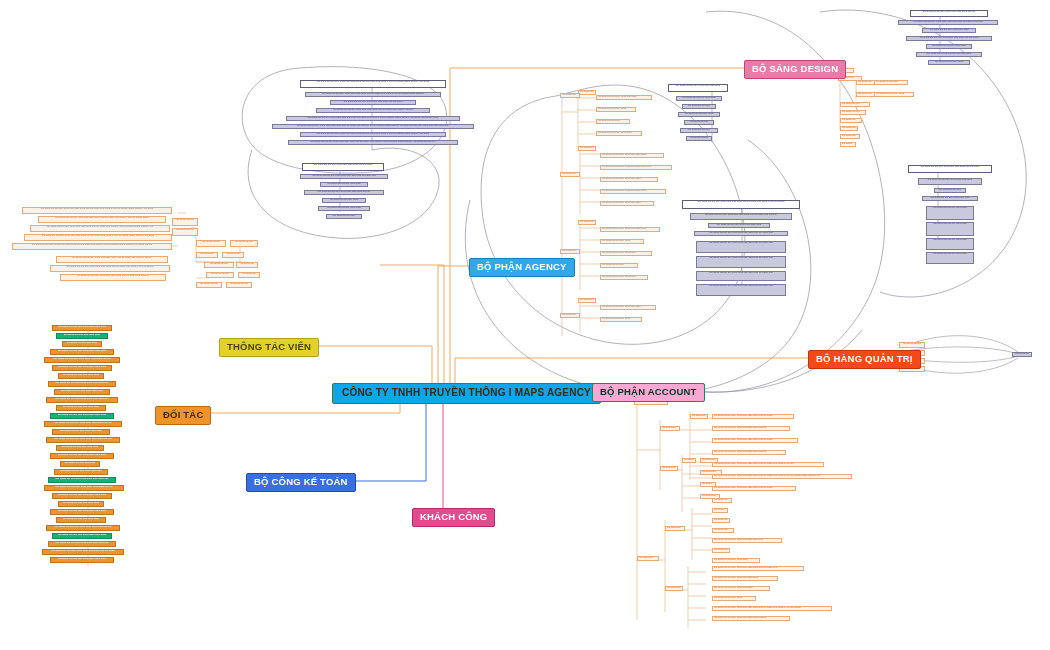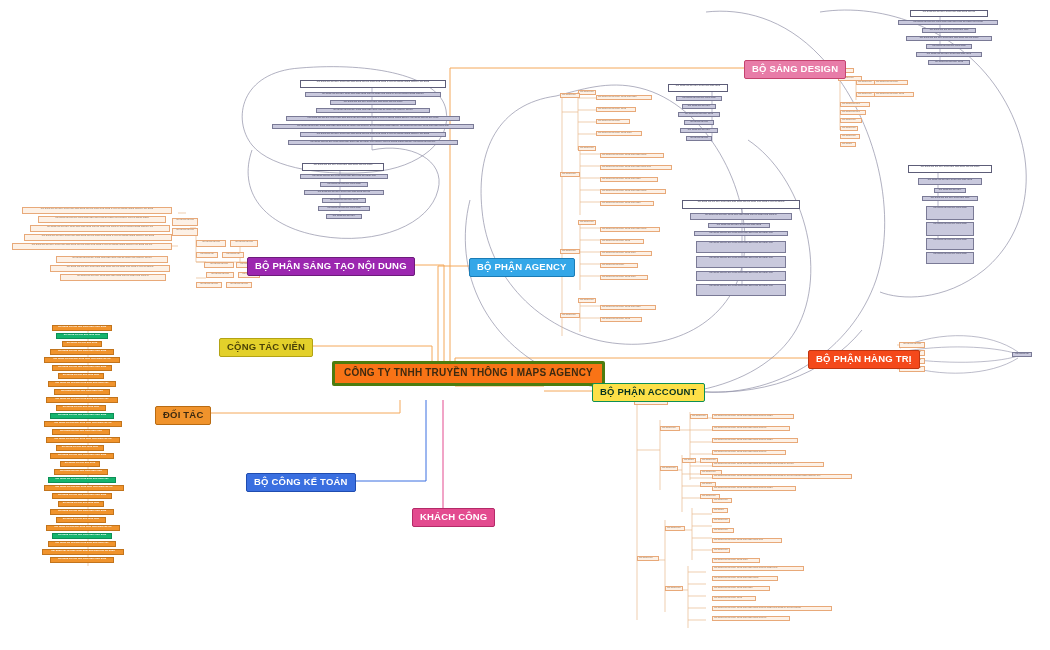--- a/index.html
+++ b/index.html
@@ -181,33 +181,32 @@
     <g fill="none" stroke="#9a9ab4" stroke-width=".7">
       <path d="M372 84 L372 150"></path>
       <path d="M340 168 L340 212"></path>
       <path d="M712 92 L712 142"></path>
       <path d="M742 206 L742 290"></path>
       <path d="M938 172 L938 250"></path>
       <path d="M940 14 L940 60"></path>
     </g>
   </svg>
 
-  <div class="node center" style="left:332px;top:361px;background:#f97316;border:3px solid #4d7c0f;color:#3d2a10;">CÔNG TY TNHH TRUYỀN THÔNG I MAPS AGENCY</div>
+  <div class="node center" style="left:332px;top:383px;background:#0ea5e9;border:1px solid #4d7c0f;color:#3d2a10;">CÔNG TY TNHH TRUYỀN THÔNG I MAPS AGENCY</div>
 
   <div class="node" style="left:744px;top:60px;background:#e87ca8;border:1px solid #c4436f;">BỘ SÁNG DESIGN</div>
 
-  <div class="node" style="left:247px;top:257px;background:#9c27b0;border:1px solid #6d1b7b;">BỘ PHẬN SÁNG TẠO NỘI DUNG</div>
 
   <div class="node" style="left:469px;top:258px;background:#34a7e8;border:1px solid #1b7cb5;">BỘ PHẬN AGENCY</div>
 
-  <div class="node" style="left:219px;top:338px;background:#e3d02a;border:1px solid #b3a314;color:#4a4208;">CỘNG TÁC VIÊN</div>
-
-  <div class="node" style="left:808px;top:350px;background:#f4491b;border:1px solid #bf3410;">BỘ PHẬN HÀNG TRỊ</div>
-
-  <div class="node" style="left:592px;top:383px;background:#fde047;border:1px solid #0d8f55;color:#06331f;">BỘ PHẬN ACCOUNT</div>
+  <div class="node" style="left:219px;top:338px;background:#e3d02a;border:1px solid #b3a314;color:#4a4208;">THÔNG TÁC VIÊN</div>
+
+  <div class="node" style="left:808px;top:350px;background:#f4491b;border:1px solid #bf3410;">BỘ HÀNG QUẢN TRỊ</div>
+
+  <div class="node" style="left:592px;top:383px;background:#f9a8d4;border:1px solid #0d8f55;color:#06331f;">BỘ PHẬN ACCOUNT</div>
 
   <div class="node" style="left:155px;top:406px;background:#f0932c;border:1px solid #b96b12;color:#3d2a10;">ĐỐI TÁC</div>
 
   <div class="node" style="left:246px;top:473px;background:#3a6fe0;border:1px solid #1f4cb0;">BỘ CÔNG KẾ TOÁN</div>
 
   <div class="node" style="left:412px;top:508px;background:#e34b8f;border:1px solid #b42a68;">KHÁCH CÔNG</div>
 
   <div id="gen">
       <div class="blk peach" style="left: 22px; top: 207px; width: 150px; height: 7px;">
         <span class="micro">nội dung chi tiết quy trình phối hợp giữa các bộ phận của công ty truyền thông maps agency nội dung</span>

